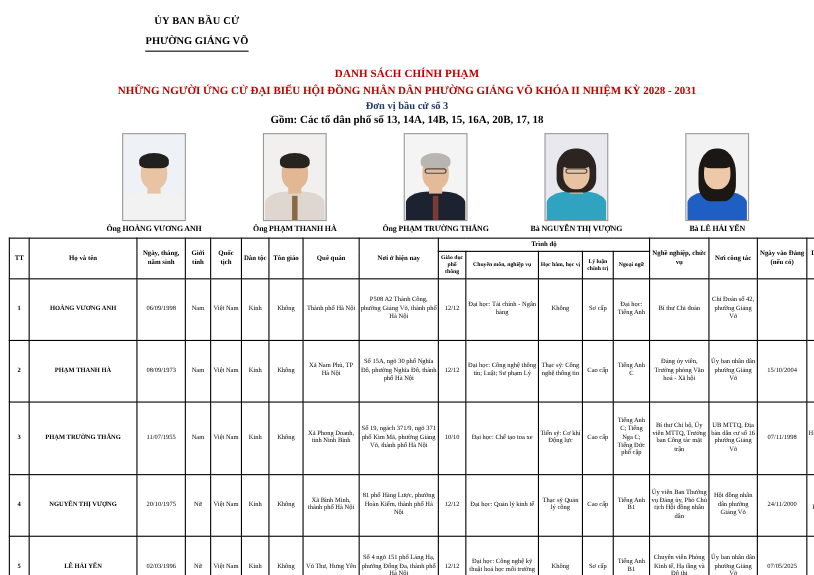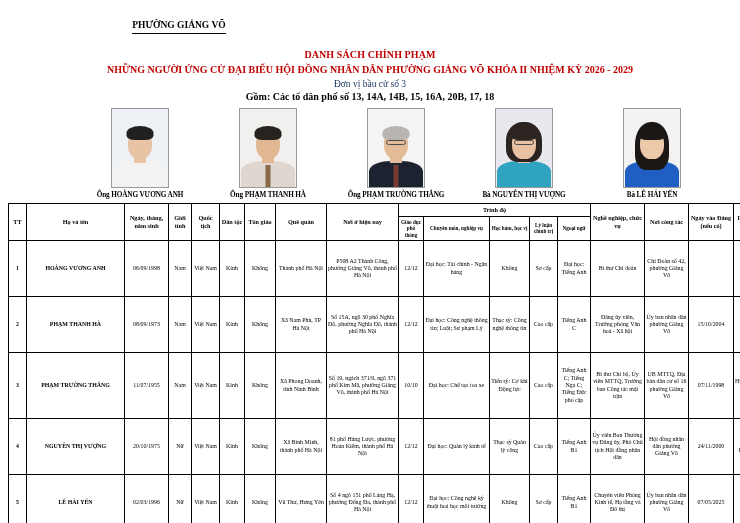--- a/index.html
+++ b/index.html
@@ -39,21 +39,21 @@
   
   .title-block { text-align: center; margin-top: 13px; }
   .title-main {
     color: #c00000; font-weight: bold; font-size: 10px; line-height: 1.5;
     letter-spacing: .1px;
   }
   .title-sub {
     color: #c00000; font-weight: bold; font-size: 10px; line-height: 1.5;
   }
   .title-unit {
-    color: #1f3864; font-weight: normal; font-size: 9.5px; margin-top: 2px;
+    color: #1f3864; font-weight: bold; font-size: 9.5px; margin-top: 2px;
   }
   .title-scope {
     color: #000; font-weight: bold; font-size: 10px; margin-top: 2px;
   }
 
   
   .photo-strip {
     display: flex; justify-content: flex-end;
     margin: 6px 16px 0 16px;
   }
@@ -132,27 +132,28 @@
   col.c-party { width: 45px; }
   col.c-hdnd  { width: 71px; }
 </style>
 </head>
 <body>
 
 <div class="page">
 
   <div class="doc-header">
     <div class="hdr-left">
+      <div class="hdr-line1">ỦY BAN BẦU CỬ</div>
       <div class="hdr-line2">PHƯỜNG GIẢNG VÕ</div>
     </div>
   </div>
 
   <div class="title-block">
     <div class="title-main">DANH SÁCH CHÍNH PHẠM</div>
-    <div class="title-sub">NHỮNG NGƯỜI ỨNG CỬ ĐẠI BIỂU HỘI ĐỒNG NHÂN DÂN PHƯỜNG GIẢNG VÕ KHÓA II NHIỆM KỲ 2026 - 2029</div>
+    <div class="title-sub">NHỮNG NGƯỜI ỨNG CỬ ĐẠI BIỂU HỘI ĐỒNG NHÂN DÂN PHƯỜNG GIẢNG VÕ KHÓA II NHIỆM KỲ 2028 - 2031</div>
     <div class="title-unit">Đơn vị bầu cử số 3</div>
     <div class="title-scope">Gồm: Các tổ dân phố số 13, 14A, 14B, 15, 16A, 20B, 17, 18</div>
   </div>
 
   <div class="photo-strip" id="photo-strip">
       <div class="photo-cell">
         <div class="photo-frame" style="background: rgb(238, 241, 246);">
           <div class="ph-body" style="width: 54px; height: 26px; background: rgb(242, 242, 242);"></div>
           <div class="ph-neck" style="width: 12px; height: 12px; bottom: 24px; background: rgb(232, 195, 164);"></div>
           <div class="ph-head" style="width: 24px; height: 30px; top: 20px; background: rgb(232, 195, 164);"></div>

